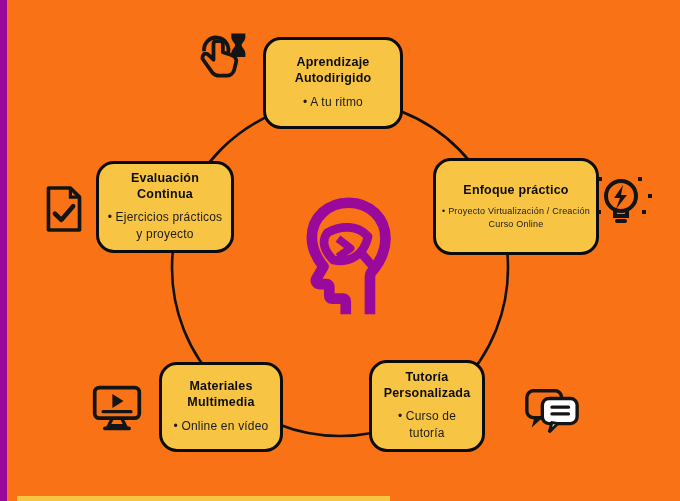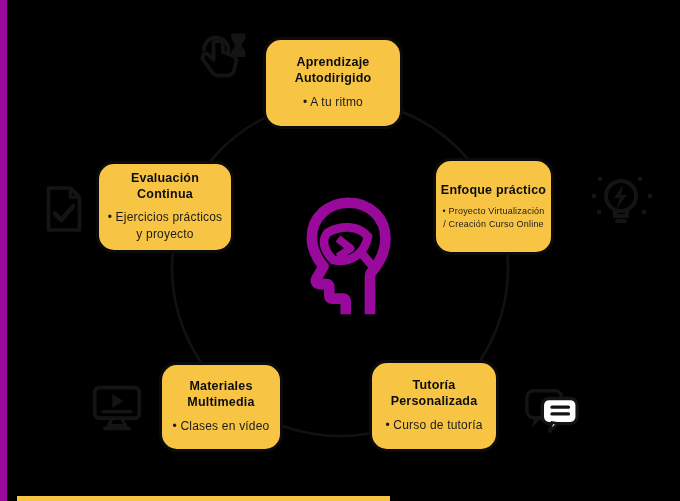--- a/index.html
+++ b/index.html
@@ -1,19 +1,19 @@
 <!DOCTYPE html>
 <html style="--accent-purple: #990A9C; --node-yellow: #F7C444; --outline-black: #111111;"><head>
 <meta charset="utf-8">
 <style>
   html,body{margin:0;padding:0;background:#ffffff;}
   .canvas{
     position:relative;
     width:680px;height:501px;
-    background:#000000;
+    background:#f97316;
     overflow:hidden;
     font-family:"Liberation Sans","DejaVu Sans",sans-serif;
   }
   .left-bar{
     position:absolute;left:0;top:0;bottom:0;width:7px;
     background:var(--accent-purple,#990A9C);
   }
   .bottom-bar{
     position:absolute;left:17px;bottom:0;width:373px;height:5px;
     background:var(--node-yellow,#F7C444);
@@ -33,22 +33,22 @@
   }
   .node-title{
     font-weight:bold;font-size:12.5px;line-height:1.25;
     letter-spacing:.2px;color:#0d0d0d;
   }
   .node-bullet{
     font-size:12px;line-height:1.4;letter-spacing:.2px;color:#1c1c1c;
   }
   .node-1 .node-bullet{font-size:9px;}
   .node-0{left:263px;top:37px;width:140px;height:92px;}
-  .node-1{left:433px;top:158px;width:121px;height:97px;padding:6px 4px;}
-  .node-2{left:369px;top:360px;width:130px;height:92px;}
+  .node-1{left:433px;top:158px;width:166px;height:97px;padding:6px 4px;}
+  .node-2{left:369px;top:360px;width:116px;height:92px;}
   .node-3{left:159px;top:362px;width:124px;height:90px;}
   .node-4{left:96px;top:161px;width:138px;height:92px;}
   .icon{position:absolute;z-index:2;}
   .icon svg{display:block;width:100%;height:100%;}
   .icon-tap{left:190px;top:26px;width:62px;height:60px;}
   .icon-bulb{left:590px;top:170px;width:66px;height:62px;}
   .icon-chat{left:523px;top:384px;width:58px;height:54px;}
   .icon-monitor{left:91px;top:384px;width:52px;height:48px;}
   .icon-doc{left:43px;top:184px;width:42px;height:50px;}
   .center-icon{left:284px;top:194px;width:108px;height:124px;z-index:2;}
@@ -84,21 +84,21 @@
   <div class="node node-1">
     <div class="node-title">Enfoque práctico</div>
     <div class="node-bullet">• Proyecto Virtualización / Creación Curso Online</div>
   </div>
   <div class="node node-2">
     <div class="node-title">Tutoría Personalizada</div>
     <div class="node-bullet">• Curso de tutoría</div>
   </div>
   <div class="node node-3">
     <div class="node-title">Materiales Multimedia</div>
-    <div class="node-bullet">• Clases en vídeo</div>
+    <div class="node-bullet">• Online en vídeo</div>
   </div>
   <div class="node node-4">
     <div class="node-title">Evaluación Continua</div>
     <div class="node-bullet">• Ejercicios prácticos y proyecto</div>
   </div>
 
   <div class="icon icon-tap">
     <svg viewBox="0 0 64 64">
       <path class="stroke-dark" stroke-width="4" d="M14,27 A13,13 0 1,1 39,30"></path>
       <path class="stroke-dark" stroke-width="4" stroke-linejoin="round" stroke-linecap="round" d="M27,16 c-2,0 -3,1 -3,3 v17 l-5,-5 c-2,-2 -5,-2 -6,0 -1,2 -1,4 0,5 l10,14 c2,2 4,3 7,3 h8 c4,0 7,-3 8,-6 l2,-8 c1,-4 -1,-7 -5,-8 l-9,-3 v-9 c0,-2 -1,-3 -3,-3 z"></path>

